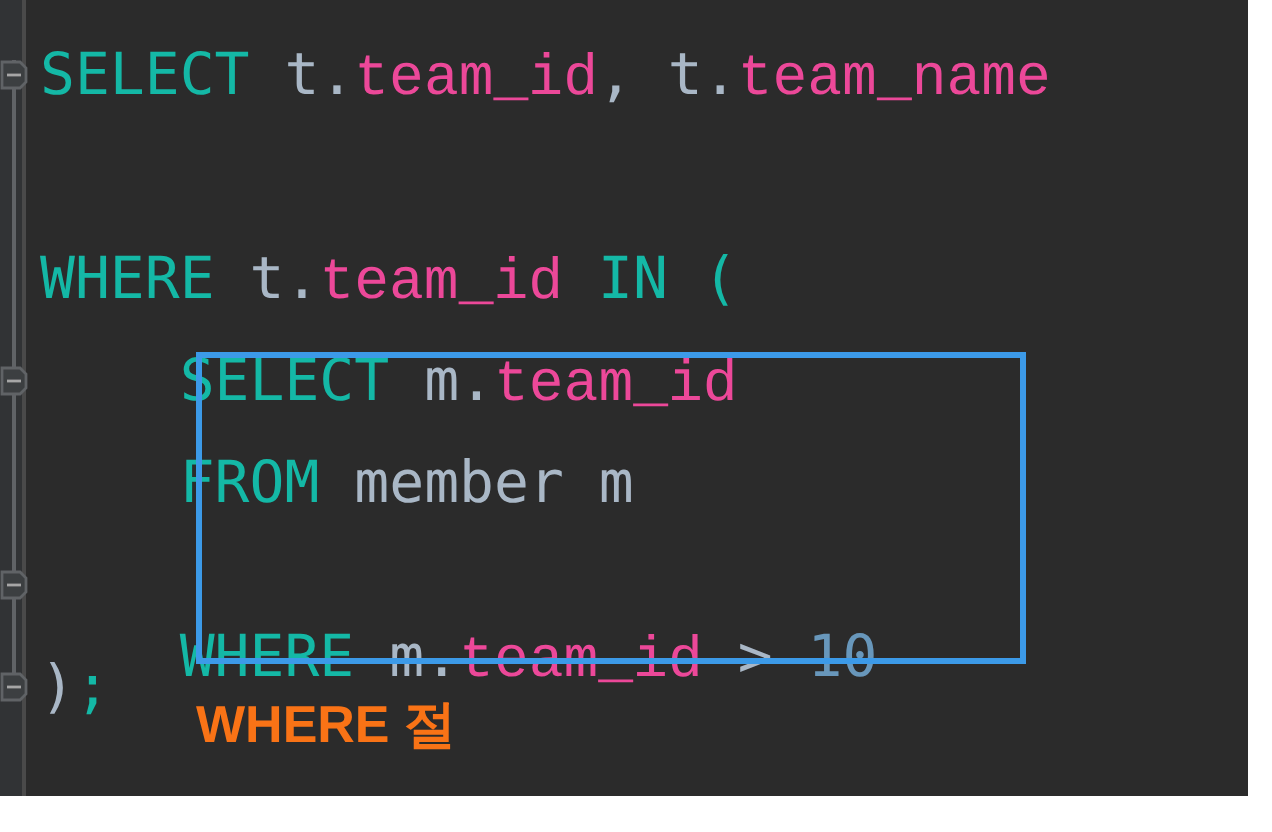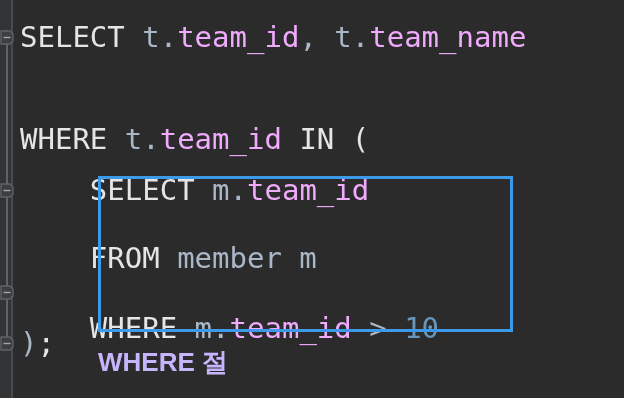--- a/index.html
+++ b/index.html
@@ -70,27 +70,27 @@
     line-height: 51px;
     white-space: pre;
     font-family: "DejaVu Sans Mono", monospace;
     font-size: 29px;
     letter-spacing: 0px;
   }
   .l0 { top: 12px; }
   .l1 { top: 63px; }
   .l2 { top: 114px; }
   .l3 { top: 165px; }
-  .l4 { top: 216px; margin-top: 17px; }
+  .l4 { top: 216px; }
   .l5 { top: 267px; margin-top: 36px; }
   .l6 { top: 318px; }
 
-  .kw   { color: #e5e5e5; }
+  .kw   { color: #14b8a6; }
   .id   { color: #A9B7C6; }
-  .fld  { color: #f0abfc; }
+  .fld  { color: #ec4899; font-family: Liberation Mono, monospace; }
   .num  { color: #6897BB; }
   .pun  { color: #A9B7C6; }
   .op   { color: #A9B7C6; }
 
   
   #subquery-box {
     position: absolute;
     left: 98px;
     top: 176px;
     width: 415px;
@@ -103,21 +103,21 @@
   
   #annotation {
     position: absolute;
     left: 98px;
     top: 342px;
     height: 40px;
     line-height: 40px;
     font-family: "Liberation Sans", sans-serif;
     font-size: 26px;
     font-weight: bold;
-    color: #c4b5fd;
+    color: #f97316;
     white-space: pre;
   }
 </style>
 </head>
 <body>
 
 <div id="editor">
 
   <div id="gutter"></div>
   <div id="gutter-rule"></div>

